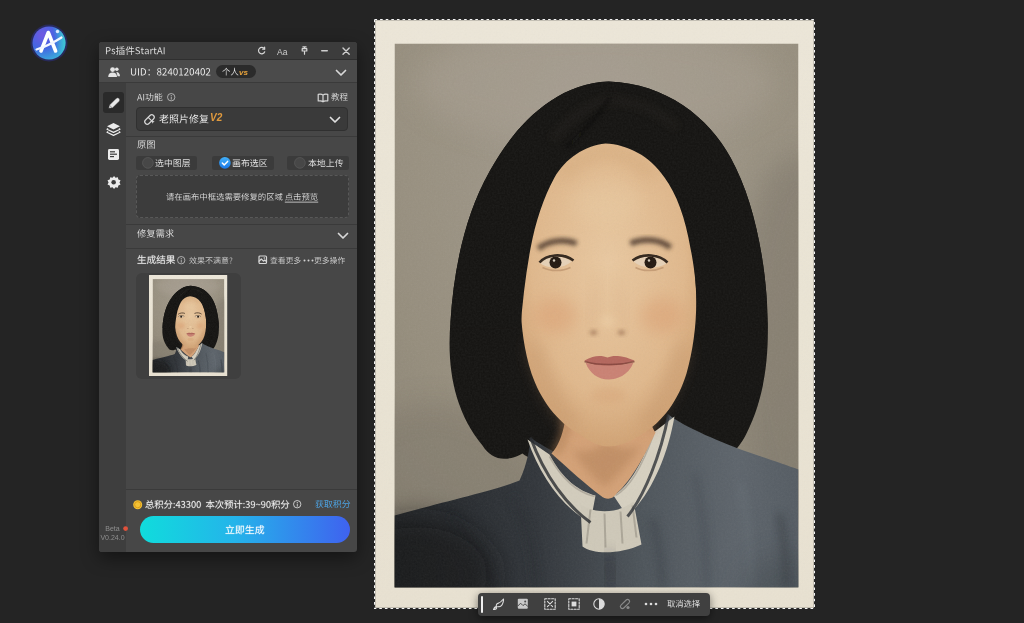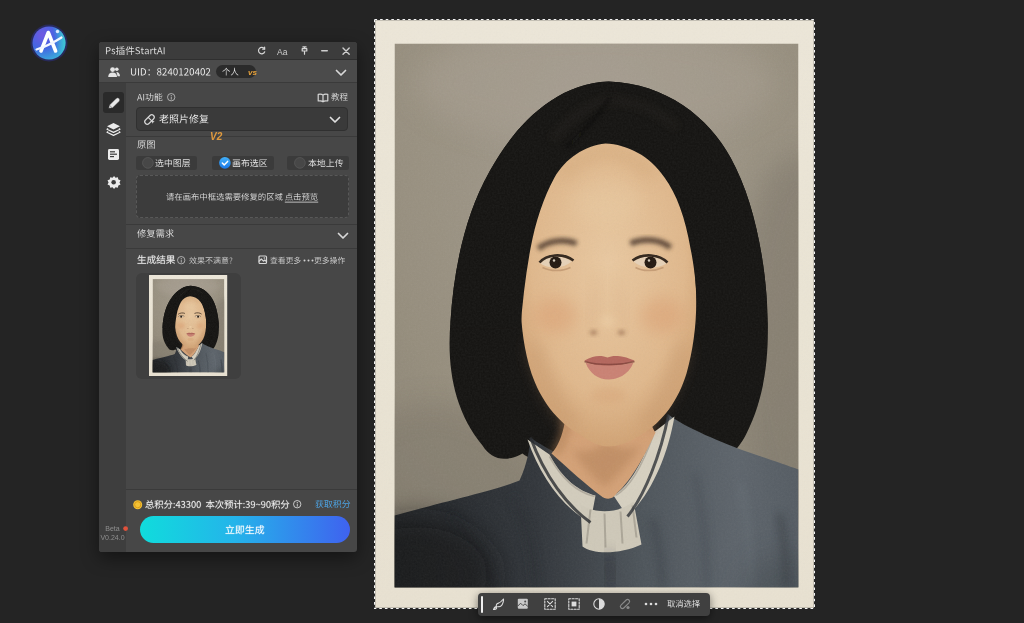--- a/index.html
+++ b/index.html
@@ -452,37 +452,37 @@
   </svg>
 <svg style="position:absolute;left:342px;top:46.5px;overflow:visible" width="8" height="8">
     <path d="M1 1 L7.2 7.2 M7.2 1 L1 7.2" stroke="#cfcfcf" fill="none" stroke-width="1.4" stroke-linecap="round"></path>
   </svg>
 <svg style="position:absolute;left:106.5px;top:66px;overflow:visible" width="15" height="12">
     <circle cx="5.6" cy="3.6" r="2.4" fill="#e4e4e4"></circle>
     <path d="M1.2 11 C1.2 7.8 3 6.4 5.6 6.4 C8.2 6.4 10 7.8 10 11 Z" fill="#e4e4e4"></path>
     <circle cx="9.8" cy="3.3" r="1.8" fill="#e4e4e4"></circle>
     <path d="M9.4 6 C11.6 6.2 13 7.5 13 10.2 L10.6 10.2" fill="#e4e4e4"></path>
   </svg>
-<div style="position:absolute;left:248px;top:67.5px;font:italic bold 8px 'Liberation Sans',sans-serif;color:#e8a33c">vs</div>
+<div style="position:absolute;left:239px;top:67.5px;font:italic bold 8px 'Liberation Sans',sans-serif;color:#e8a33c">vs</div>
 <svg style="position:absolute;left:335px;top:69px;overflow:visible" width="12" height="8">
     <path d="M1.5 1.5 L6 6 L10.5 1.5" stroke="#d8d8d8" stroke-width="1.7" fill="none" stroke-linecap="round" stroke-linejoin="round"></path>
   </svg>
 <svg style="position:absolute;left:167.3px;top:92.8px;overflow:visible" width="9" height="9">
     <circle cx="4.2" cy="4.2" r="3.7" stroke="#b8b8b8" stroke-width="0.9" fill="none"></circle>
     <rect x="3.8" y="3.6" width="0.9" height="3" fill="#b8b8b8"></rect>
     <rect x="3.8" y="2" width="0.9" height="1" fill="#b8b8b8"></rect>
   </svg>
 <svg style="position:absolute;left:317px;top:92.5px;overflow:visible" width="12" height="10">
     <path d="M6 2.2 C5 1.2 3.2 1 1.2 1.4 L1.2 8 C3.2 7.6 5 7.8 6 8.8 C7 7.8 8.8 7.6 10.8 8 L10.8 1.4 C8.8 1 7 1.2 6 2.2 Z M6 2.2 L6 8.8" stroke="#d6d6d6" fill="none" stroke-width="1.2" stroke-linecap="round" stroke-linejoin="round"></path>
   </svg>
 <svg style="position:absolute;left:142.5px;top:112.5px;overflow:visible" width="13" height="13">
     <path d="M2.5 10.5 C1.5 9.5 1.5 8 2.5 7 L7 2.5 C8 1.5 9.5 1.5 10.5 2.5 C11.5 3.5 11.5 5 10.5 6 L6 10.5 C5 11.5 3.5 11.5 2.5 10.5 Z M5.2 4.3 L8.7 7.8" stroke="#d6d6d6" fill="none" stroke-width="1.2" stroke-linecap="round" stroke-linejoin="round"></path>
     <path d="M11.2 9.2 L11.8 10.6 L13.2 11.2 L11.8 11.8 L11.2 13.2 L10.6 11.8 L9.2 11.2 L10.6 10.6 Z" fill="#d6d6d6" transform="translate(-1.5,-2.5)"></path>
   </svg>
-<div style="position:absolute;left:210px;top:131px;font:italic bold 10px 'Liberation Sans',sans-serif;color:#e09a3e">V2</div>
+<div style="position:absolute;left:210px;top:112px;font:italic bold 10px 'Liberation Sans',sans-serif;color:#e09a3e">V2</div>
 <svg style="position:absolute;left:329px;top:115.5px;overflow:visible" width="12" height="8">
     <path d="M1.5 1.5 L6 6 L10.5 1.5" stroke="#e0e0e0" stroke-width="1.7" fill="none" stroke-linecap="round" stroke-linejoin="round"></path>
   </svg>
 <svg style="position:absolute;left:141.8px;top:157.2px;overflow:visible" width="12" height="12">
     <circle cx="5.9" cy="5.9" r="5.6" fill="#474747"></circle>
     <circle cx="5.9" cy="5.9" r="5.3" fill="none" stroke="#555" stroke-width="0.9"></circle>
   </svg>
 <svg style="position:absolute;left:218.9px;top:157.2px;overflow:visible" width="12" height="12">
     <defs>
       <linearGradient id="blg" x1="0" y1="0" x2="0" y2="1">

